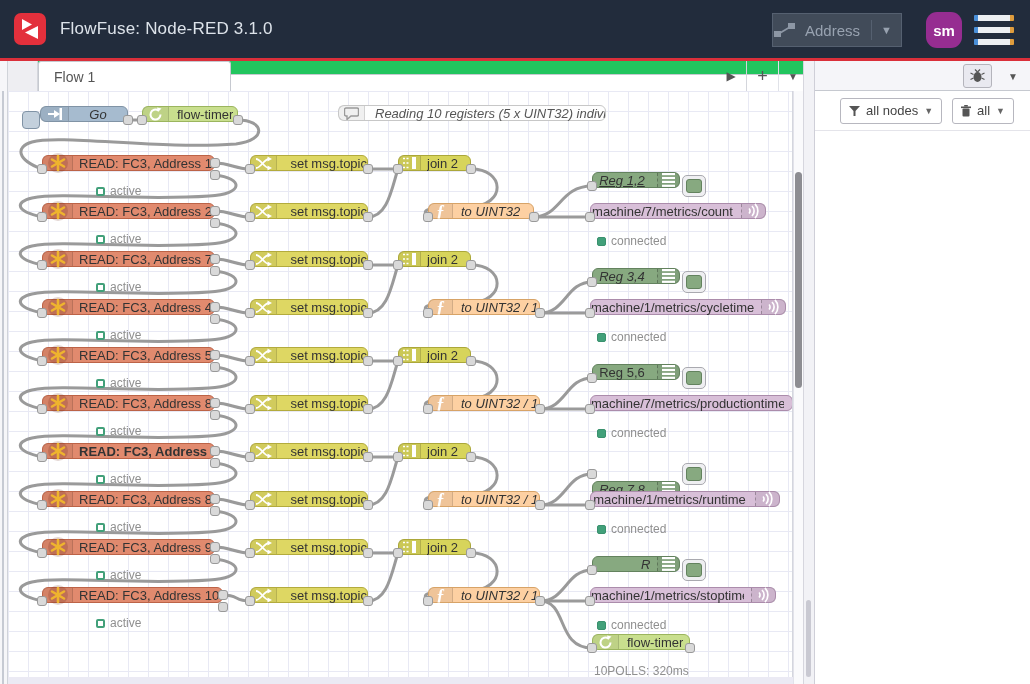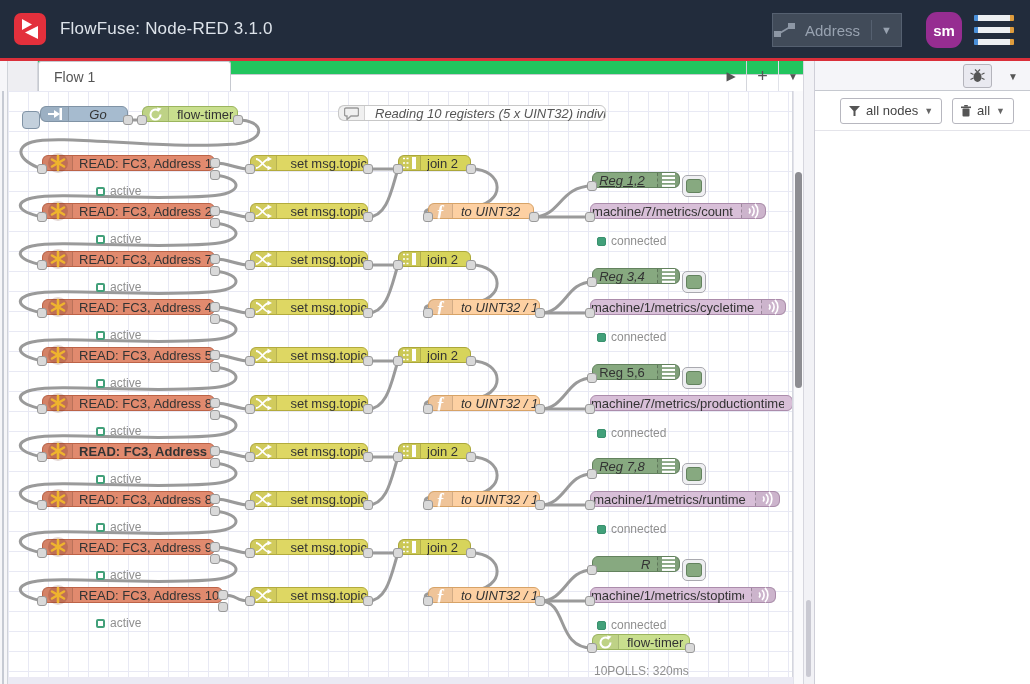--- a/index.html
+++ b/index.html
@@ -755,21 +755,21 @@
             </svg>
           </div>
           <span class="nlabel" style="margin-left: 6px;">join 2</span>
         </div>
         <div class="node n-func" style="left: 420px; top: 400px; width: 112px;">
           <div class="icon-area" style="width: 24px;">
             <span style="color:#fff;font-family:'Liberation Serif',serif;font-style:italic;font-size:17px;font-weight:bold;">ƒ</span>
           </div>
           <span class="nlabel" style="margin-left: 8px; font-style: italic;">to UINT32 / 100</span>
         </div>
-        <div class="node n-debug" style="left: 584px; top: 367px; width: 88px; align-items: center;">
+        <div class="node n-debug" style="left: 584px; top: 390px; width: 88px; align-items: center;">
           <span class="nlabel" style="margin-left: auto; margin-right: 6px; font-style: italic;">Reg 7,8</span>
           <div class="icon-area right" style="width: 22px;">
             <svg width="13" height="14" viewBox="0 0 13 14">
               <g fill="#fff">
                 <rect x="0" y="0" width="13" height="2.2"></rect>
                 <rect x="0" y="3.9" width="13" height="2.2"></rect>
                 <rect x="0" y="7.8" width="13" height="2.2"></rect>
                 <rect x="0" y="11.7" width="13" height="2.2"></rect>
               </g>
             </svg>

